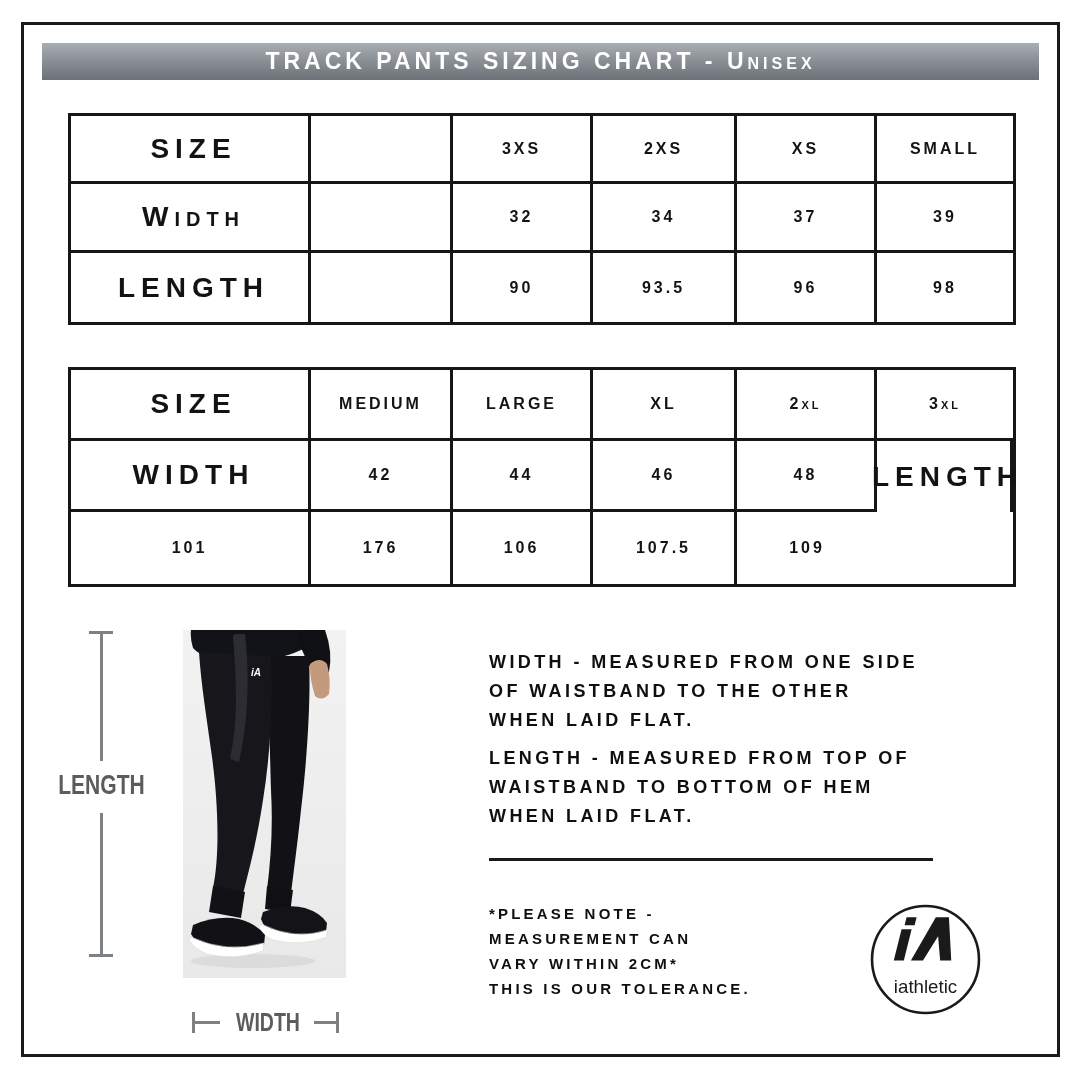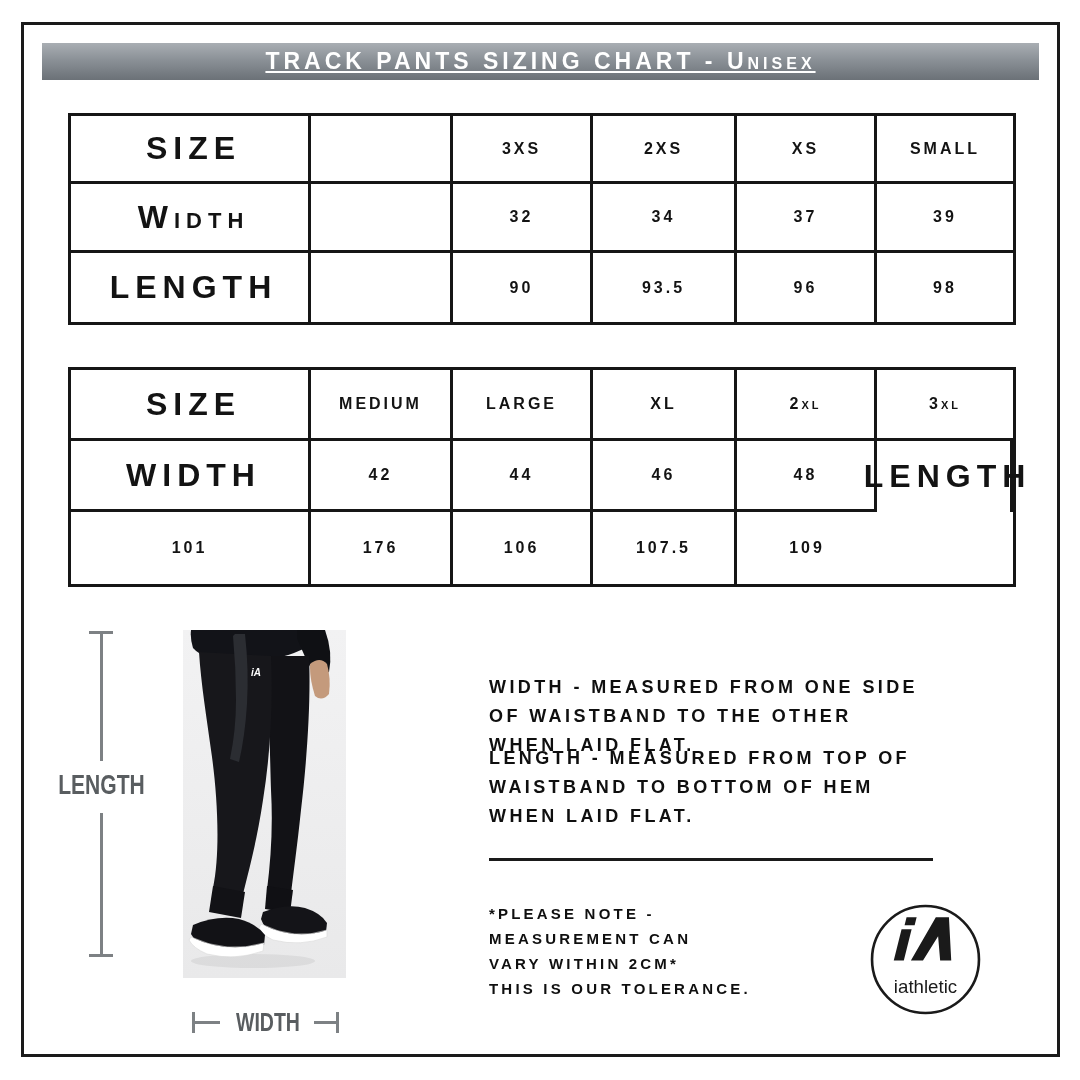--- a/index.html
+++ b/index.html
@@ -7,49 +7,49 @@
               font-family:"Liberation Sans", sans-serif; }
   .page { position:relative; width:1080px; height:1080px; background:#fff; }
 
   .frame { position:absolute; left:21px; top:22px; width:1039px; height:1035px;
            border:3px solid #1a1a1a; }
 
   .header-bar { position:absolute; left:42px; top:43px; width:997px; height:37px;
                 background:linear-gradient(180deg,#a9aeb3 0%, #8b9197 45%, #6b7177 100%);
                 display:flex; align-items:center; justify-content:center; }
   .header-title { color:#ffffff; font-weight:700; font-size:23px; letter-spacing:4px;
-                  font-variant:small-caps;text-decoration:underline; }
+                  font-variant:small-caps; }
 
   .size-table { position:absolute; display:grid; border:3px solid #161616; background:#fff; }
   .t1 { left:68px; top:113px;
         grid-template-columns:240px 142px 140px 144px 140px 136px;
         grid-template-rows:68px 69px 69px; }
   .t2 { left:68px; top:367px;
         grid-template-columns:240px 142px 140px 144px 140px 136px;
         grid-template-rows:71px 71px 72px; }
   .cell { border-right:3px solid #161616; border-bottom:3px solid #161616;
           display:flex; align-items:center; justify-content:center;
           font-variant:small-caps; color:#131313; background:#fff; }
   .cell.cl { border-right:none; }
   .cell.rl { border-bottom:none; }
-  .lab { font-size:32px; font-weight:700; letter-spacing:6px;padding-left:8px; }
+  .lab { font-size:28px; font-weight:700; letter-spacing:6px;padding-left:8px; }
   .val { font-size:16px; font-weight:700; letter-spacing:3px; }
 
   .ruler-piece { position:absolute; background:#7d8184; }
   .measure-label { position:absolute; color:#595d60; font-weight:700; text-align:center; }
   .measure-label .inner { display:inline-block; transform:scaleX(0.78); transform-origin:center; }
   .length-label { left:40px; top:770px; width:122px; font-size:27px; }
   .width-label  { left:222px; top:1008px; width:92px; font-size:25px; }
 
   .photo { position:absolute; left:183px; top:630px; width:163px; height:348px; }
 
   .def-block { position:absolute; left:489px; color:#0f0f0f; font-weight:700;
                font-size:18px; letter-spacing:3.4px; line-height:29px;
                white-space:nowrap; }
-  .width-def  { top:673px; }
+  .width-def  { top:648px; }
   .length-def { top:744px; }
   .separator  { position:absolute; left:489px; top:858px; width:444px; height:3px; background:#1a1a1a; }
   .tolerance  { top:901px; font-size:15px; line-height:25px; letter-spacing:3.2px; }
 
   .brand-logo { position:absolute; left:868px; top:902px; width:115px; height:115px; }
 </style>
 </head>
 <body>
 
 <div class="page">

